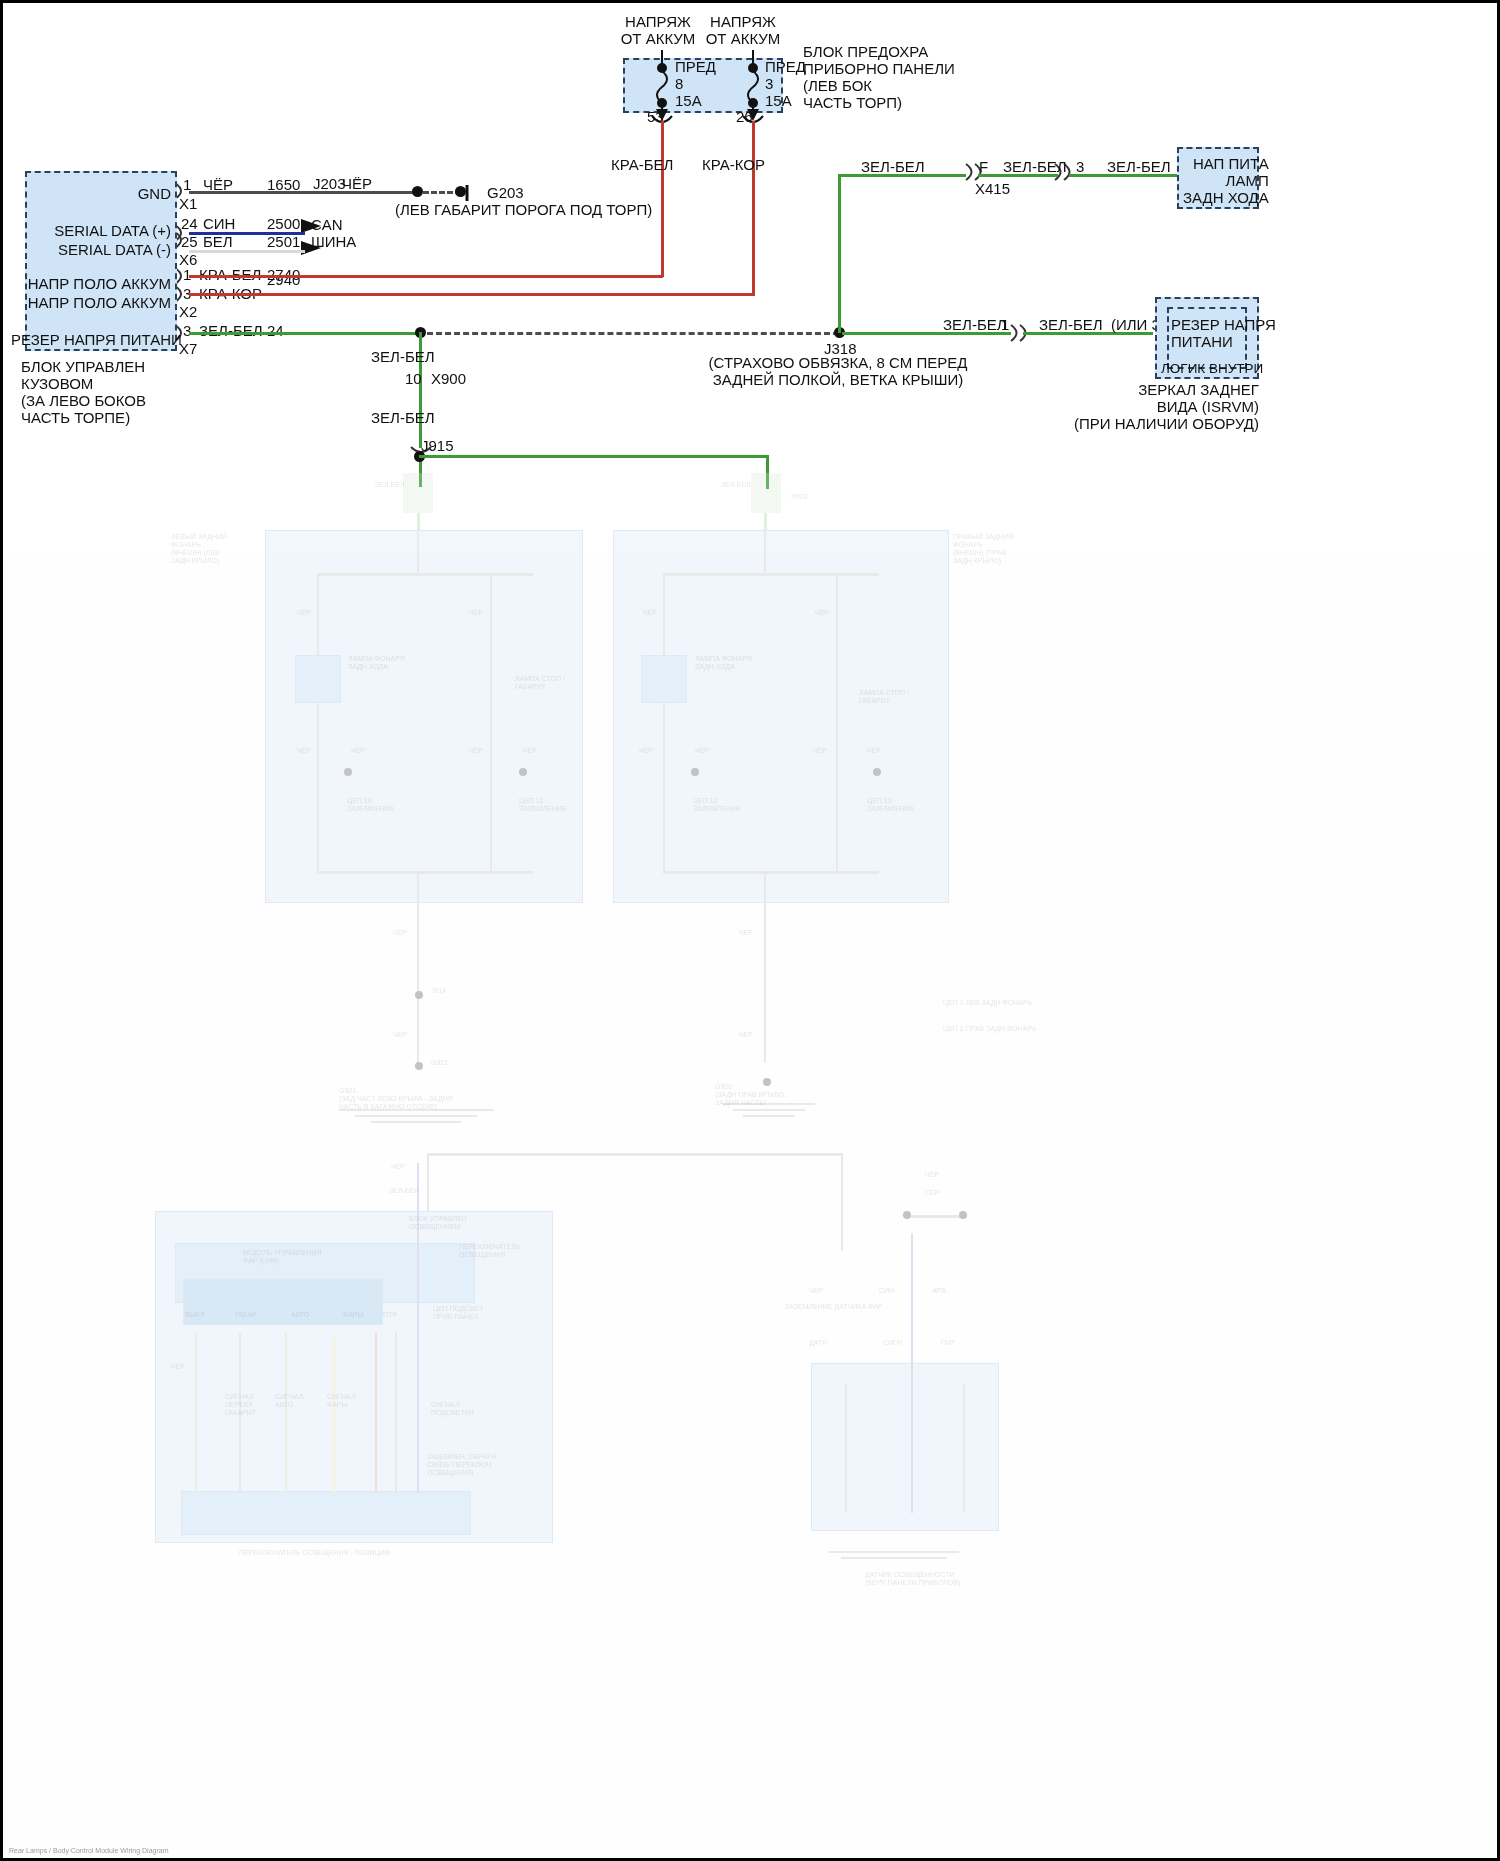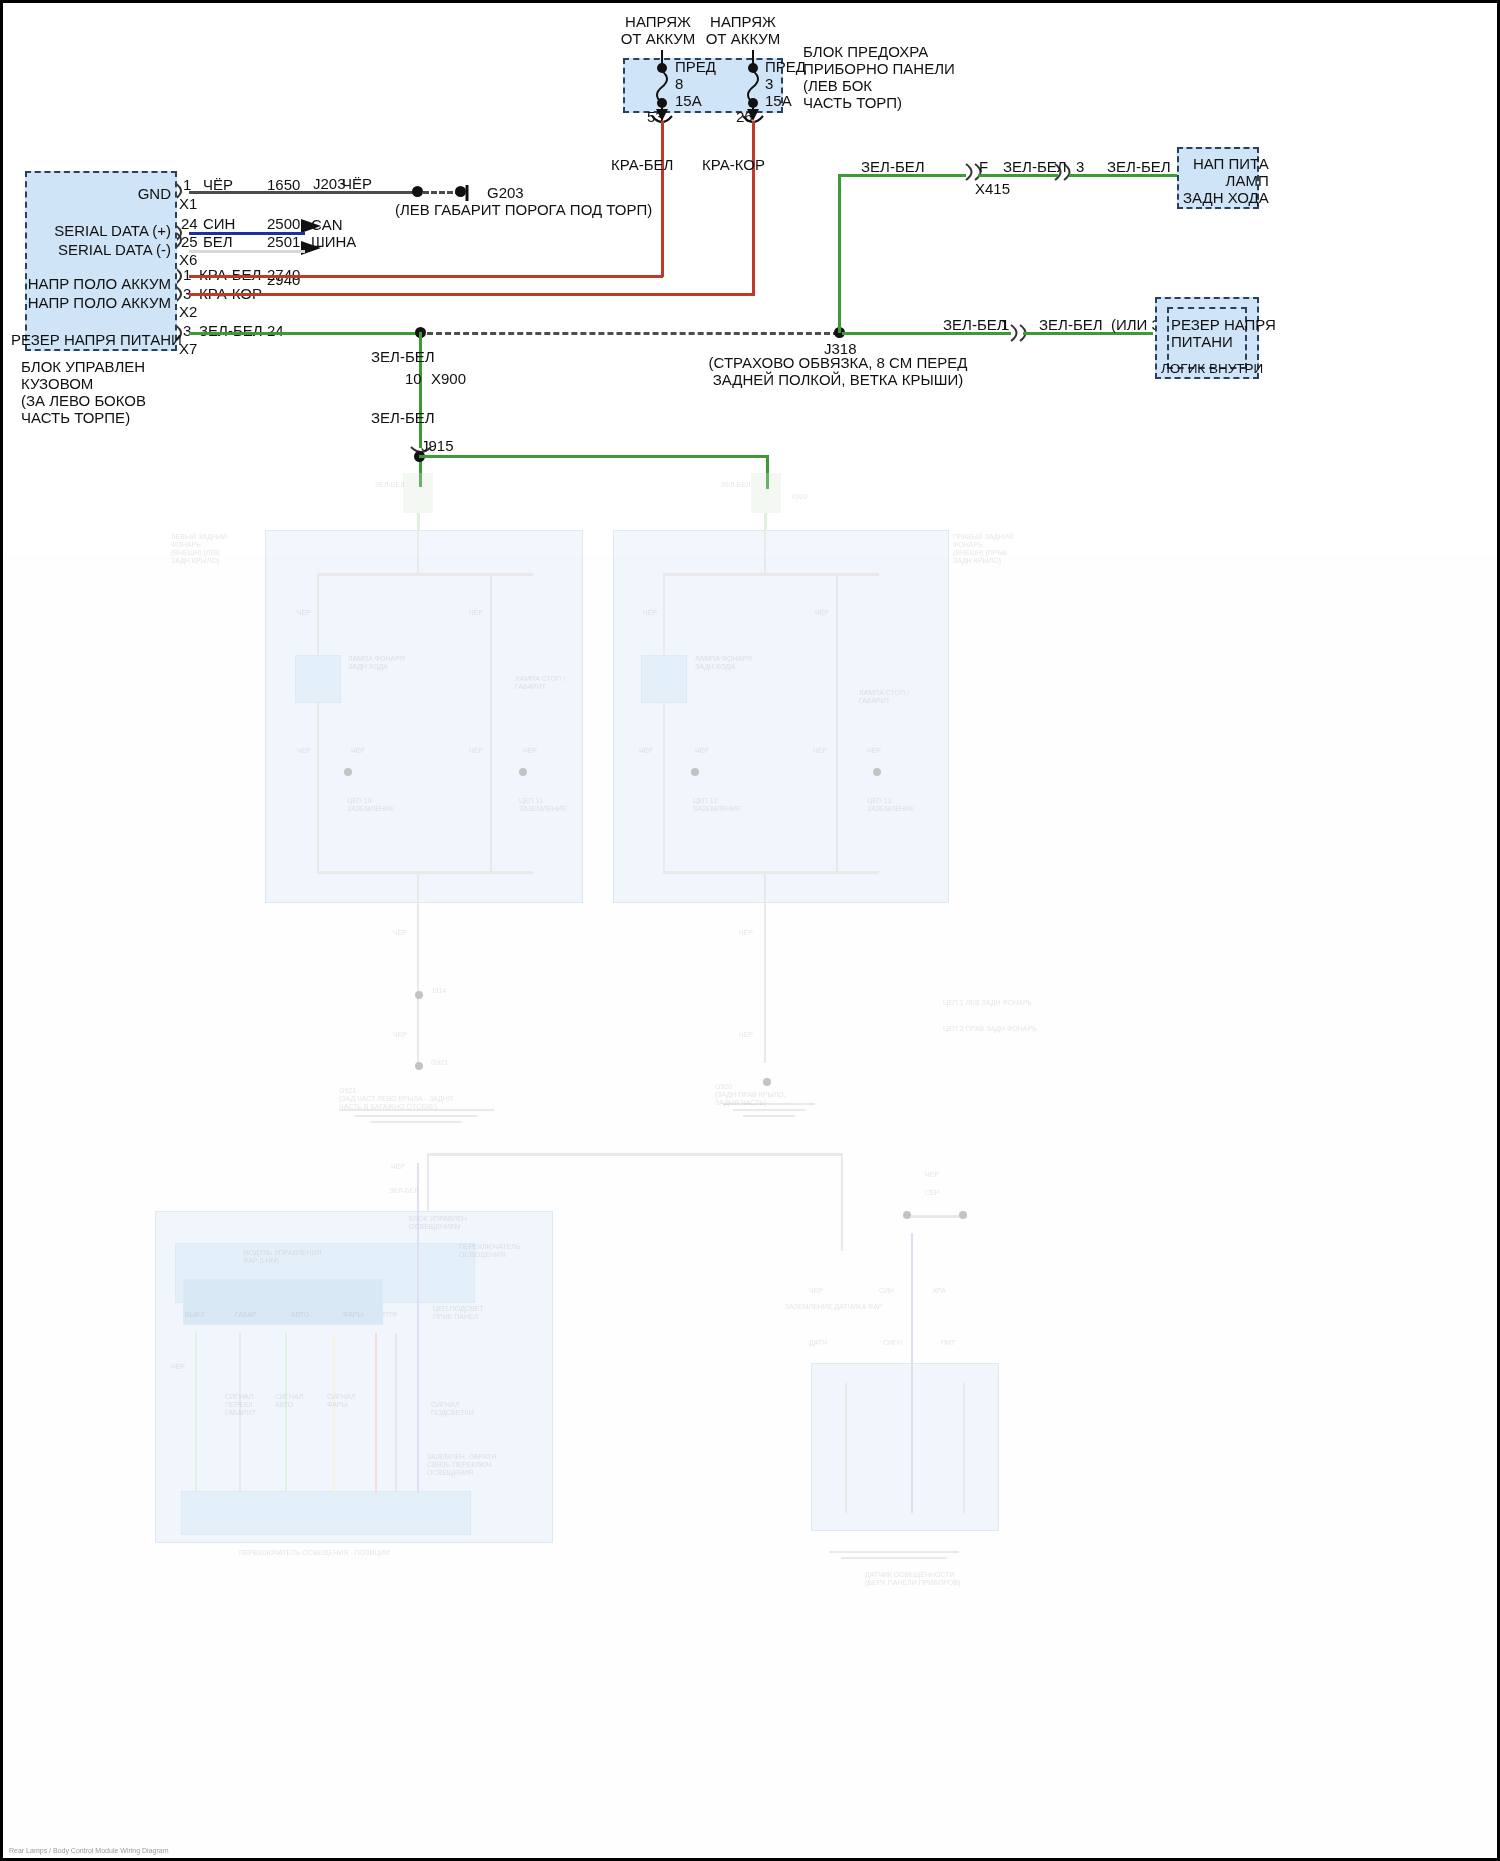--- a/index.html
+++ b/index.html
@@ -202,20 +202,23 @@
   <div class="wire h grn" style="left:1020px;top:329px;width:130px;"></div>
   <div class="lbl" style="left:940px;top:313px;">ЗЕЛ-БЕЛ</div>
   <div class="lbl" style="left:998px;top:313px;">1</div>
   <div class="lbl" style="left:1036px;top:313px;">ЗЕЛ-БЕЛ  (ИЛИ ЗЕЛ)</div>
 
   <div class="box" style="left:1152px;top:294px;width:104px;height:82px;"></div>
   <div class="box" style="left:1164px;top:304px;width:80px;height:62px;"></div>
   <div class="lbl" style="left:1168px;top:313px;">РЕЗЕР НАПРЯ
 ПИТАНИ</div>
   <div class="lbl sm" style="left:1158px;top:357px;">ЛОГИК ВНУТРИ</div>
+  <div class="lbl rgt" style="left:1000px;top:378px;width:256px;">ЗЕРКАЛ ЗАДНЕГ
+ВИДА (ISRVM)
+(ПРИ НАЛИЧИИ ОБОРУД)</div>
 
   <div class="lbl" style="left:821px;top:337px;">J318</div>
   <div class="lbl ctr" style="left:680px;top:351px;width:310px;">(СТРАХОВО ОБВЯЗКА, 8 СМ ПЕРЕД
 ЗАДНЕЙ ПОЛКОЙ, ВЕТКА КРЫШИ)</div>
 
   <div class="wire v grn" style="left:416px;top:329px;height:116px;"></div>
   <div class="lbl" style="left:368px;top:345px;">ЗЕЛ-БЕЛ</div>
   <div class="lbl" style="left:402px;top:367px;">10</div>
   <div class="lbl" style="left:428px;top:367px;">X900</div>
 

